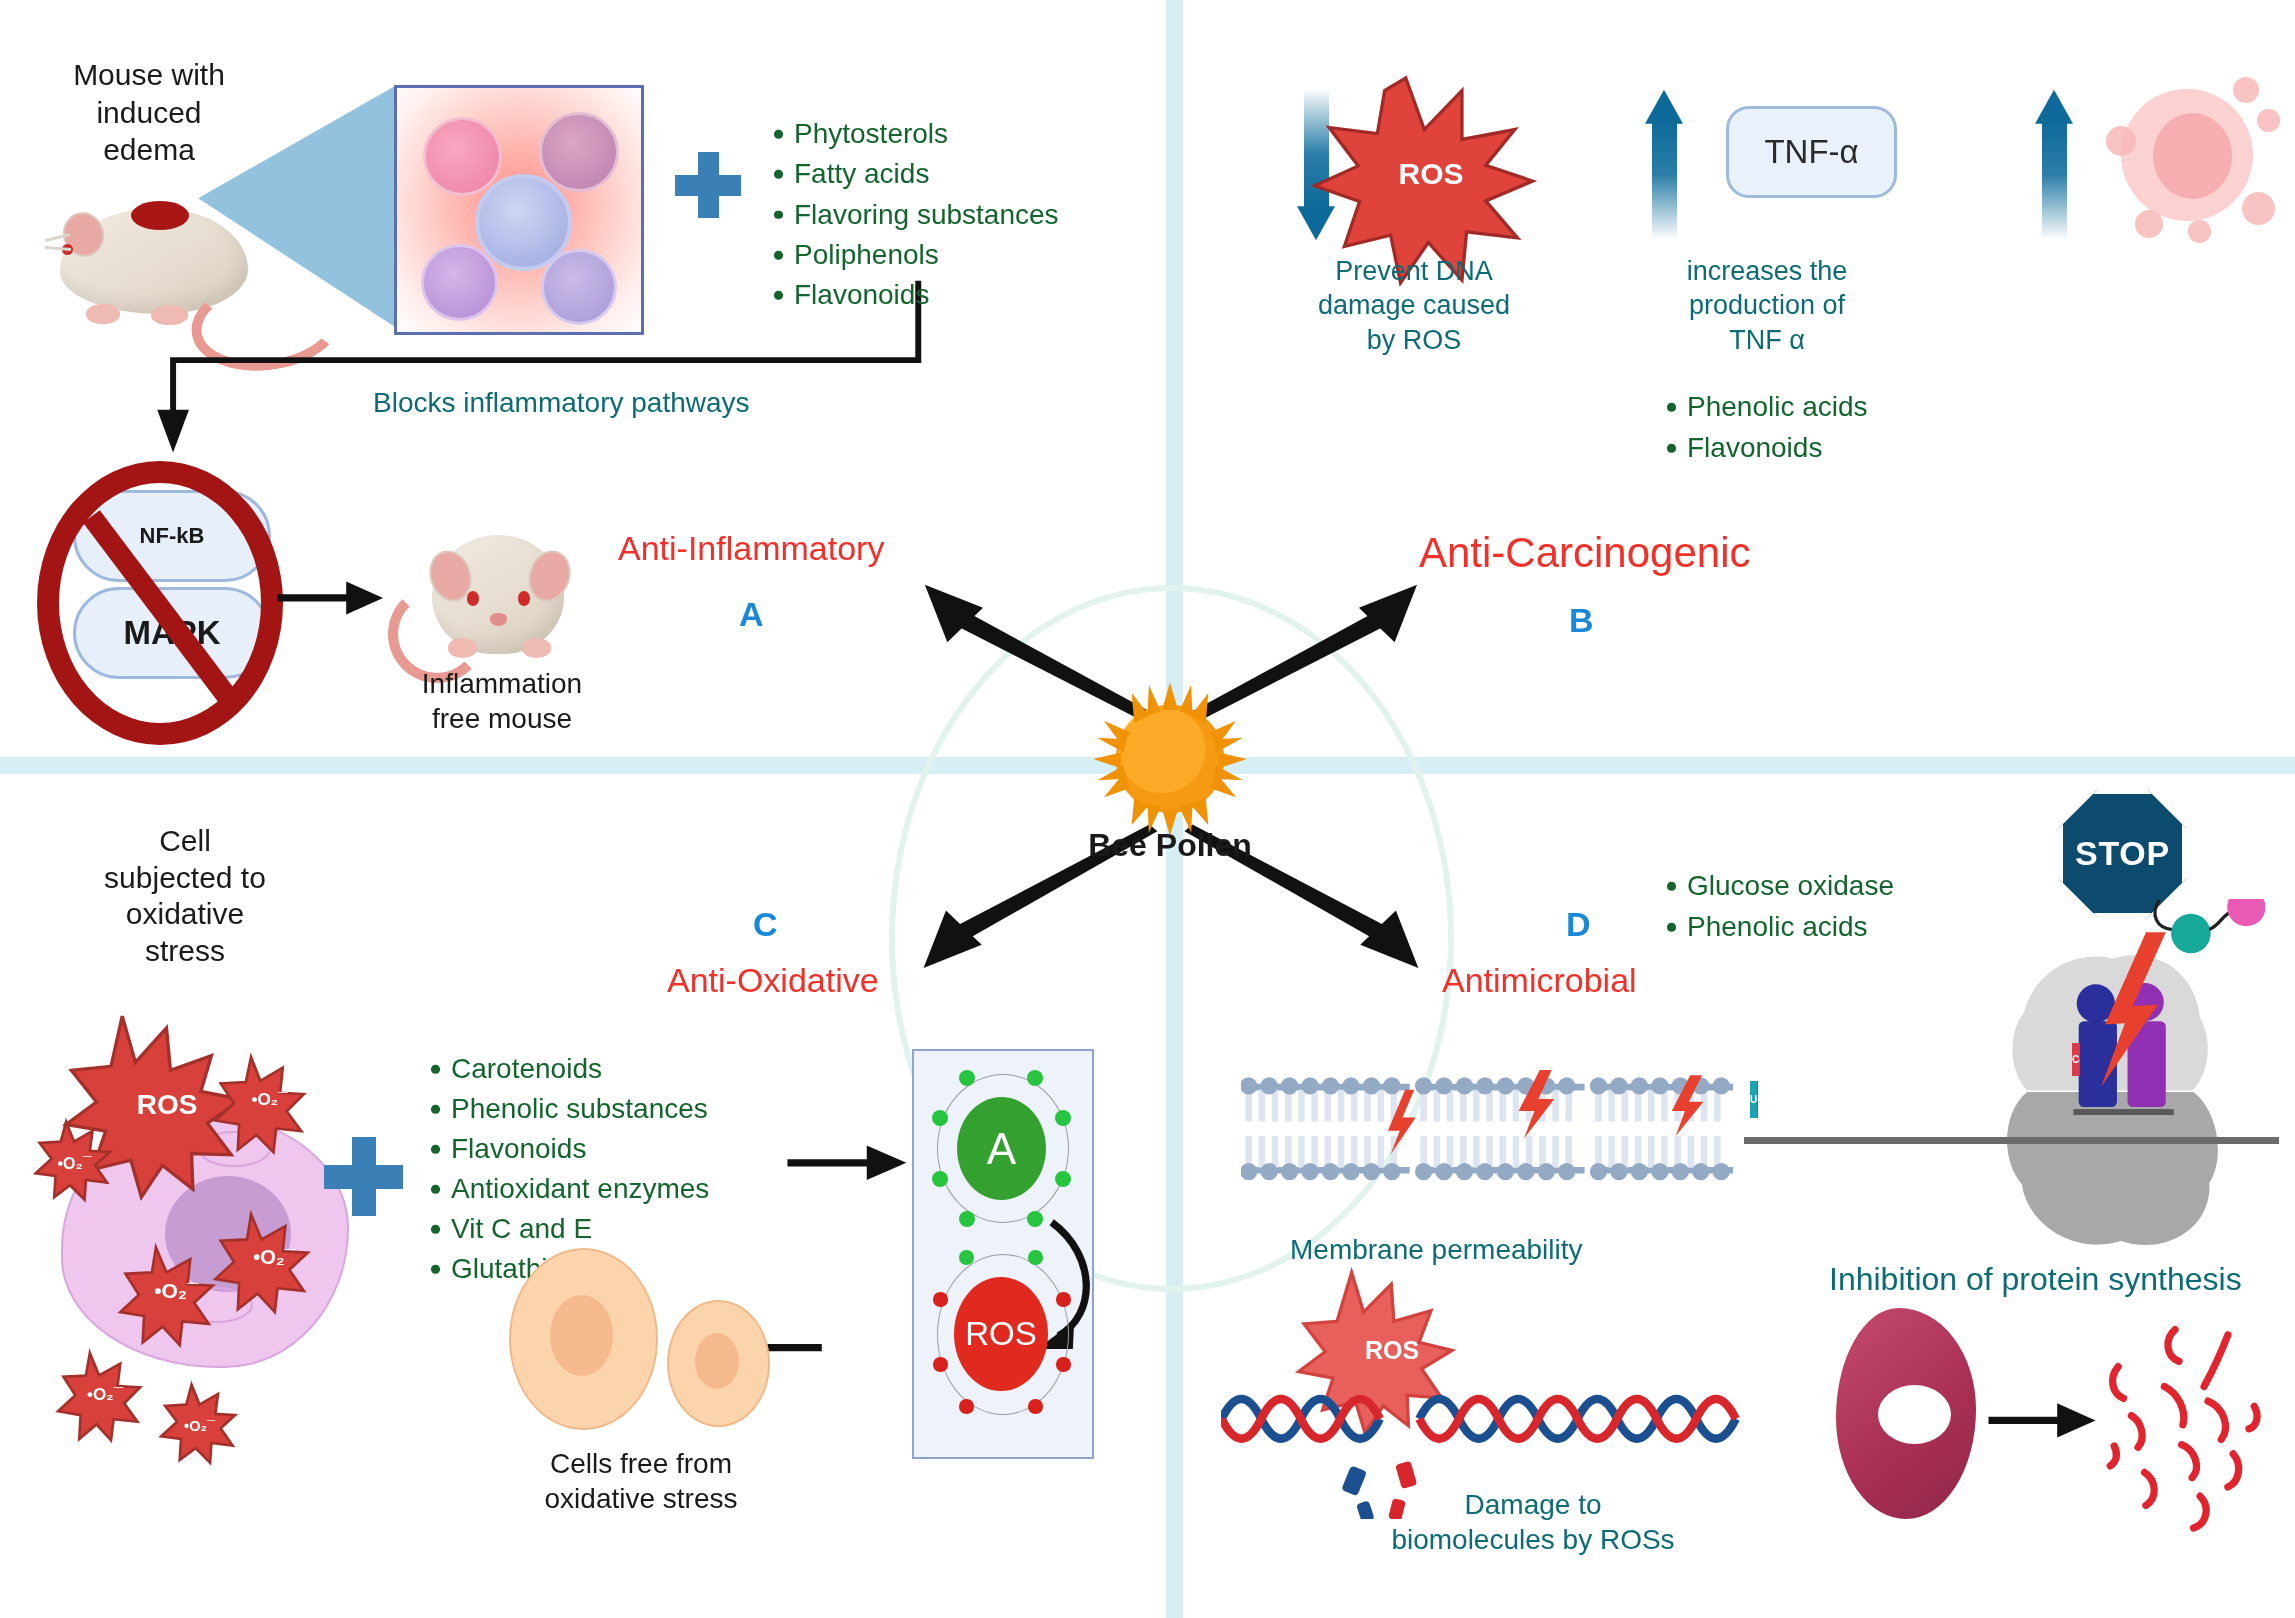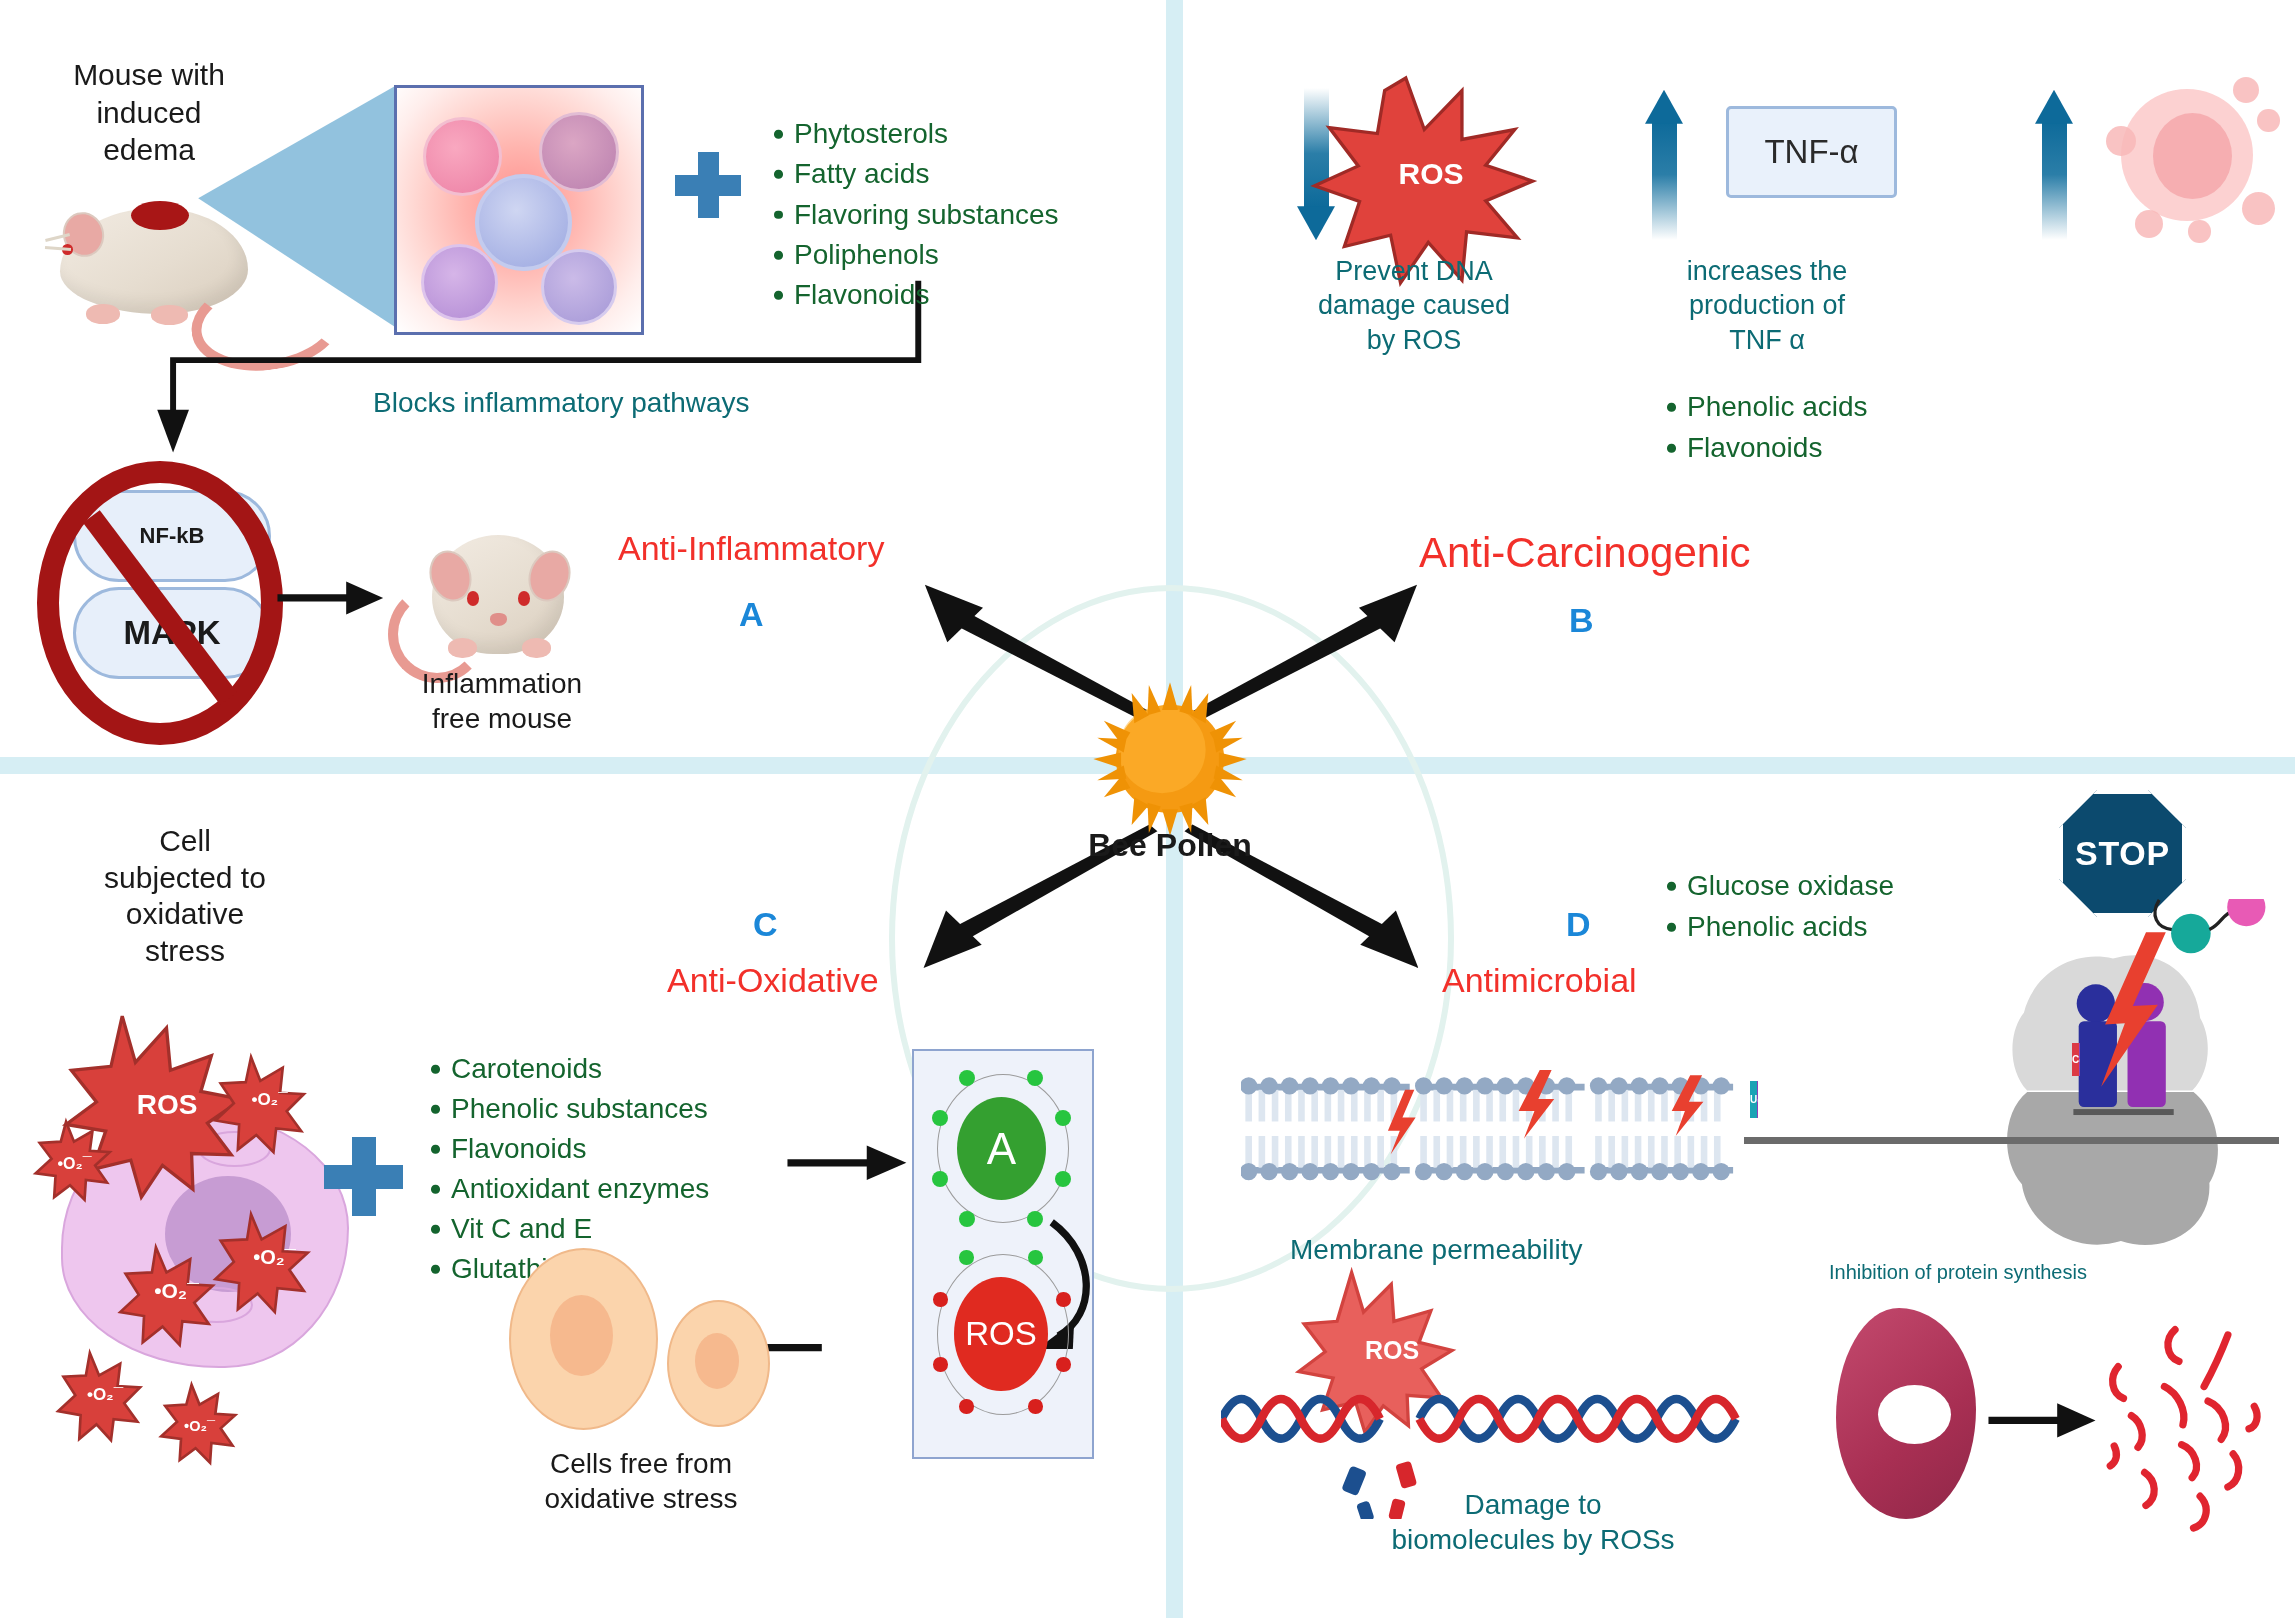--- a/index.html
+++ b/index.html
@@ -48,21 +48,21 @@
   .pill{position:absolute;border:3.3px solid #9db9dd;background:#e7effa;border-radius:46px;
      display:flex;align-items:center;justify-content:center;color:#1a1a1a;font-weight:700;}
 
   
   svg.ov{position:absolute;left:0;top:0;width:2295px;height:1618px;pointer-events:none;}
 
   
   .gradarrow{position:absolute;}
 
   
-  .tnfbox{position:absolute;border:3.3px solid #9db9dd;background:#e9f1fb;border-radius:5px;
+  .tnfbox{position:absolute;border:3.3px solid #9db9dd;background:#e9f1fb;border-radius:23px;
     display:flex;align-items:center;justify-content:center;color:#2a2a2a;}
 
   
   .apo{position:absolute;border-radius:50%;background:#f8b9b9;opacity:.85;}
 
   
   .axbox{position:absolute;border:2.6px solid #8ea4cf;background:#eef2fa;}
   .orb{position:absolute;border-radius:50%;display:flex;align-items:center;justify-content:center;
      color:#fff;font-weight:400;}
   .shellring{position:absolute;border:1.3px solid #9b9b9b;border-radius:50%;}
@@ -614,21 +614,21 @@
 
   <div class="abs" style="left:2072px;top:1043px;width:132px;height:34px;display:flex;">
     <div class="codon" style="flex:1;height:33px;background:#dc3a44;">C</div>
     <div class="codon" style="flex:1;height:33px;background:#1aa3b5;">A</div>
     <div class="codon" style="flex:1;height:33px;background:#8d40b8;">G</div>
     <div class="codon" style="flex:1;height:33px;background:#1aa3b5;">A</div>
     <div class="codon" style="flex:1;height:33px;background:#f0851f;">U</div>
     <div class="codon" style="flex:1;height:33px;background:#dc3a44;">C</div>
   </div>
 
-  <div class="abs t-teal" style="left:1829px;top:1261px;font-size:20px;">Inhibition of protein synthesis</div>
+  <div class="abs t-teal" style="left:1829px;top:1261px;font-size:32px;">Inhibition of protein synthesis</div>
 
   <div class="colony" style="left:1836px;top:1308px;width:140px;height:211px;"></div>
   <div class="abs" style="left:1878px;top:1385px;width:73px;height:59px;background:#fff;border-radius:50%;"></div>
 
   <svg class="ov" viewBox="0 0 3474 2449" width="2295" height="1618">
     <line x1="3010" y1="2150" x2="3120" y2="2150" stroke="#111" stroke-width="11"></line>
     <polygon points="3172,2150 3114,2124 3114,2176" fill="#111"></polygon>
   </svg>
 
   <div class="abs" style="left:2101px;top:1315px;width:185px;height:225px;">

